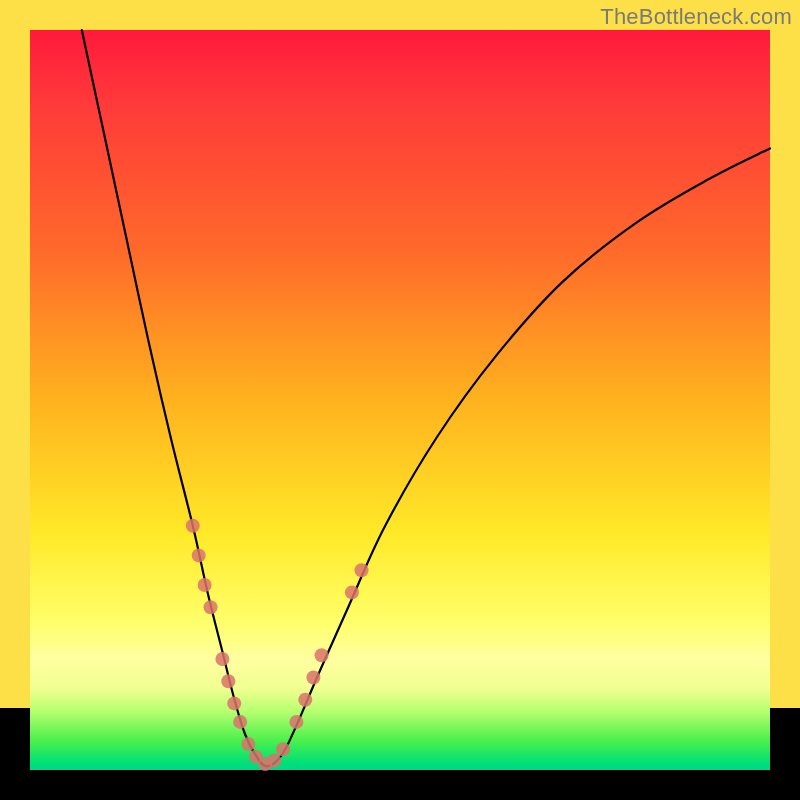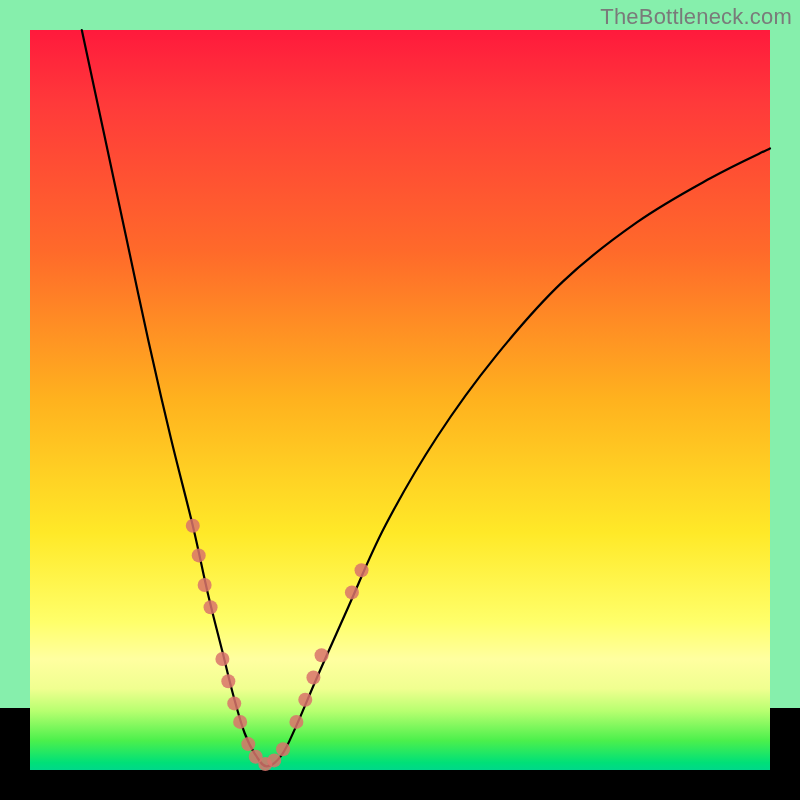--- a/index.html
+++ b/index.html
@@ -10,21 +10,21 @@
     background: #000;
     overflow: hidden;
     font-family: Arial, Helvetica, sans-serif;
   }
   .frame {
     position: absolute;
     left: 0;
     top: 0;
     width: 800px;
     height: 708px;
-    background: #86efac;
+    background: #fde047;
   }
   .plot-area {
     position: absolute;
     left: 30px;
     top: 30px;
     width: 740px;
     height: 740px;
     
     background: linear-gradient(
       to bottom,

